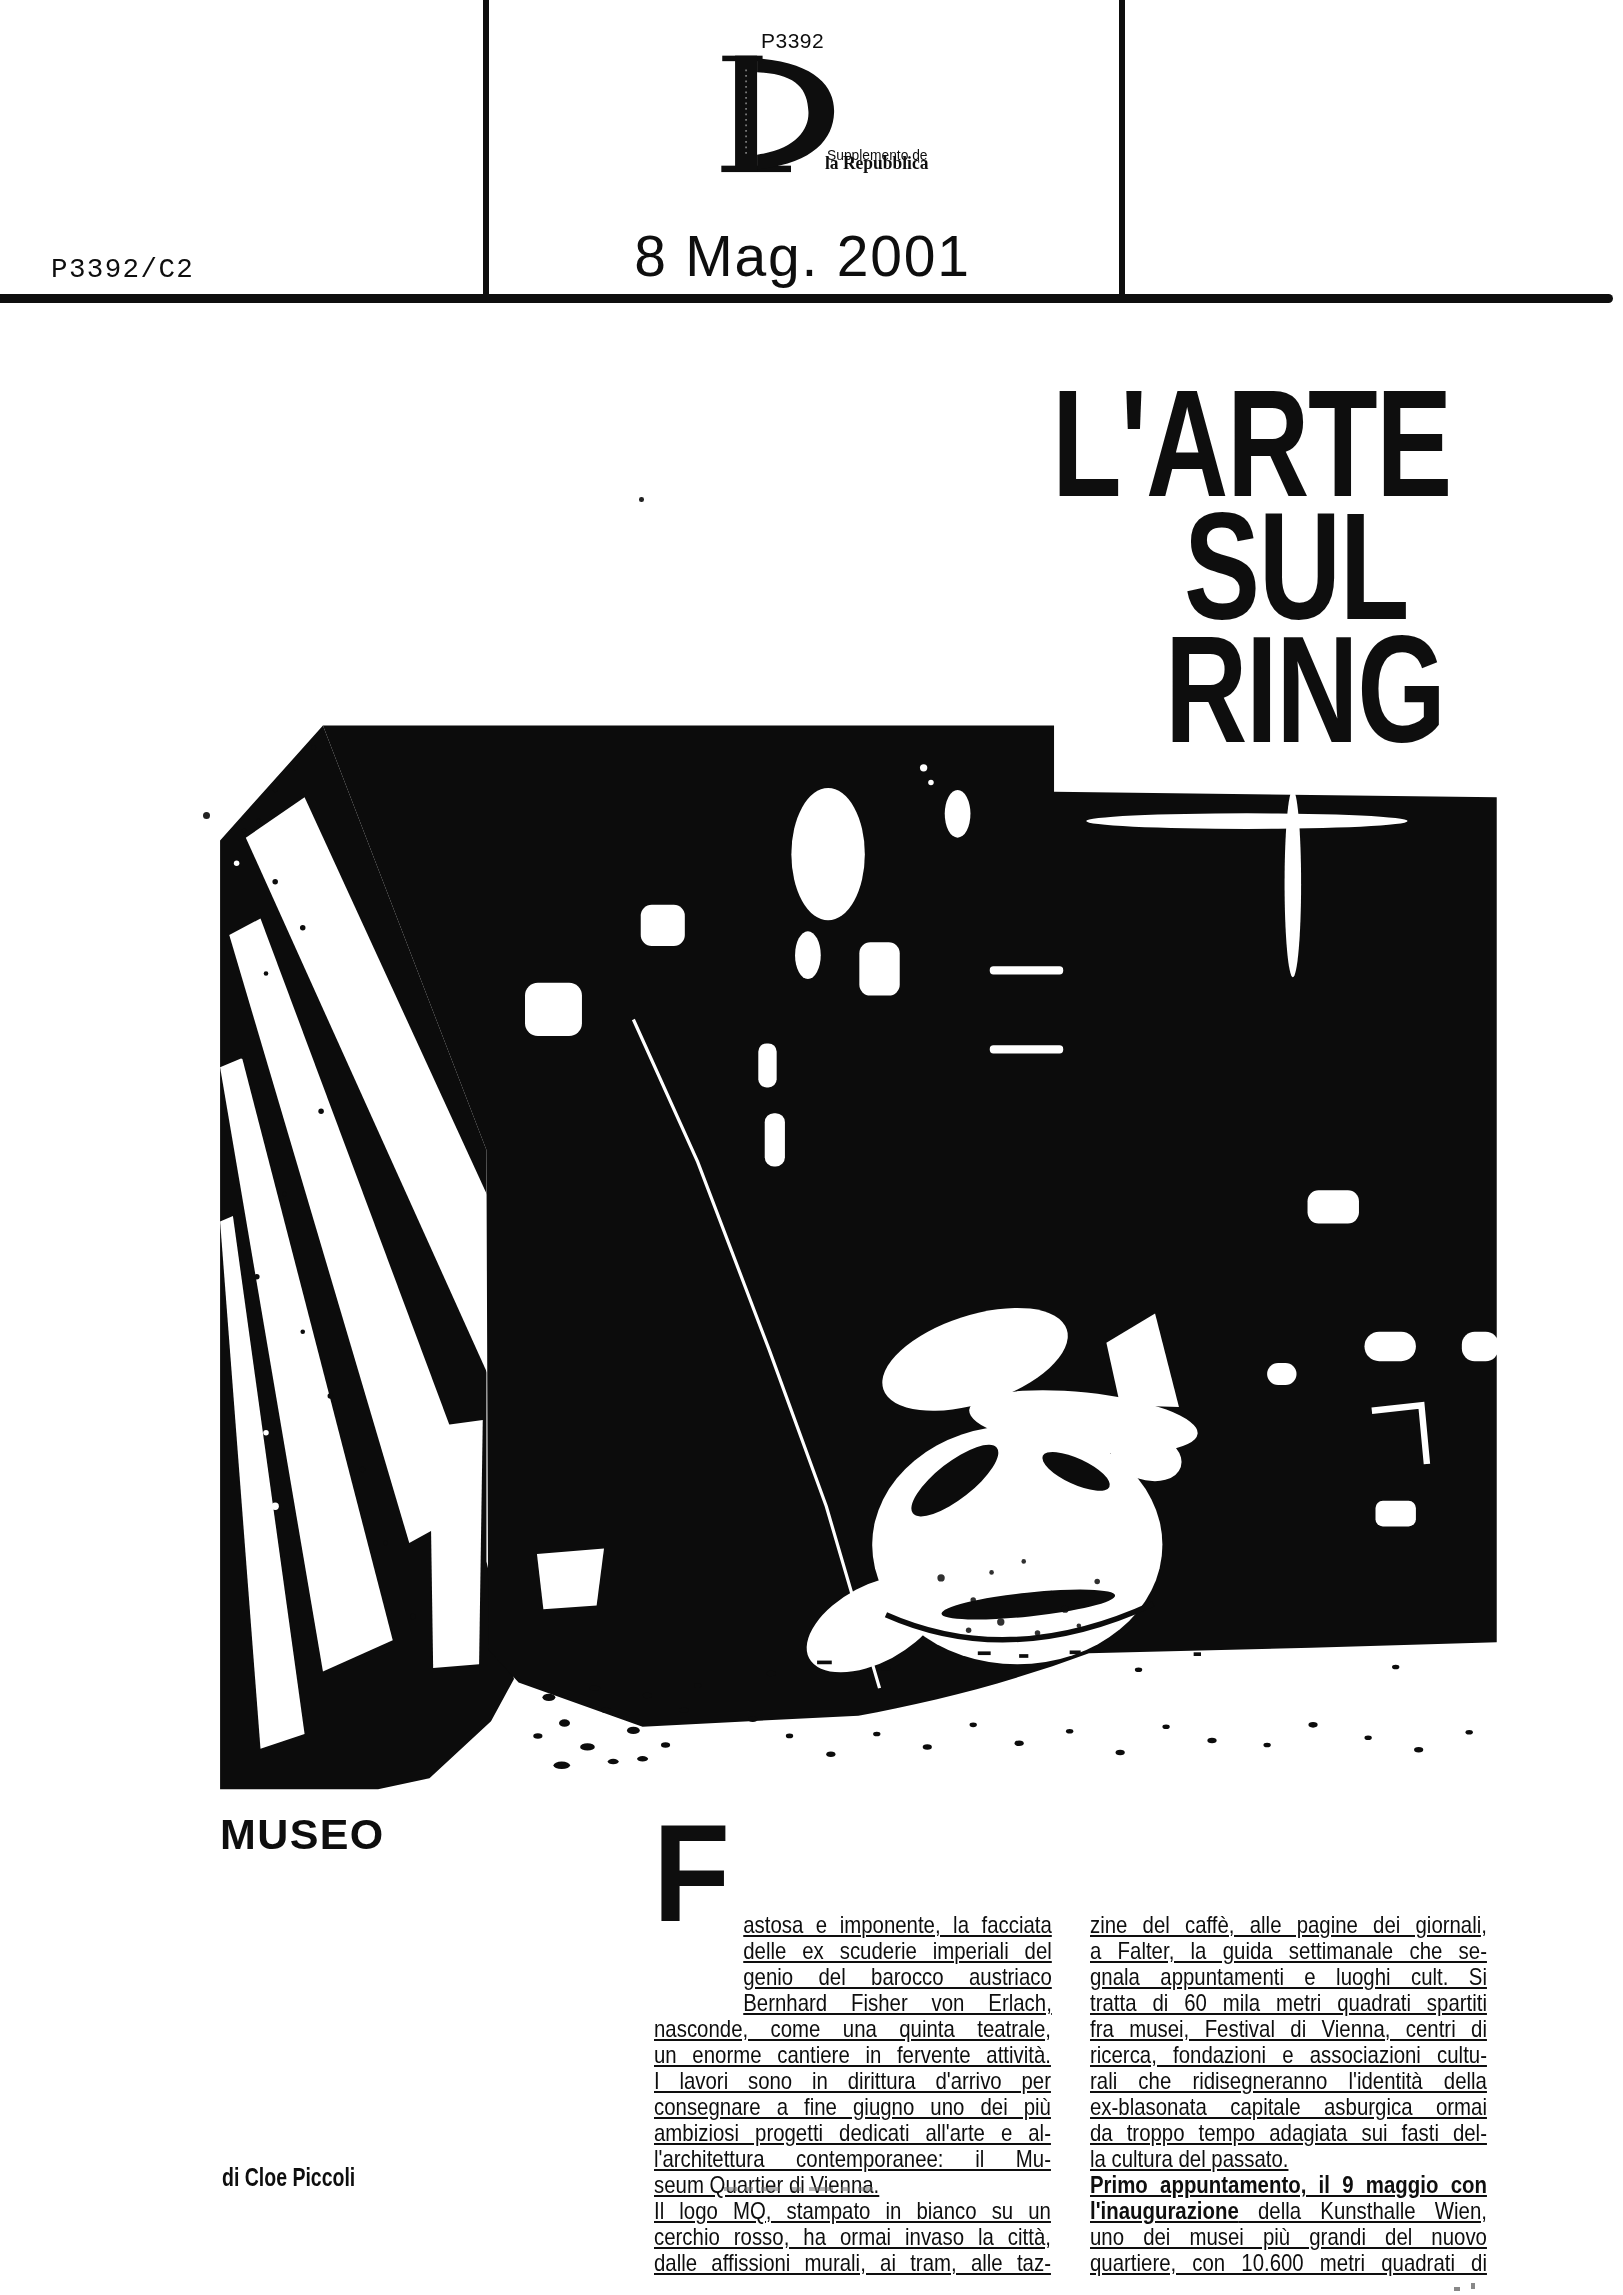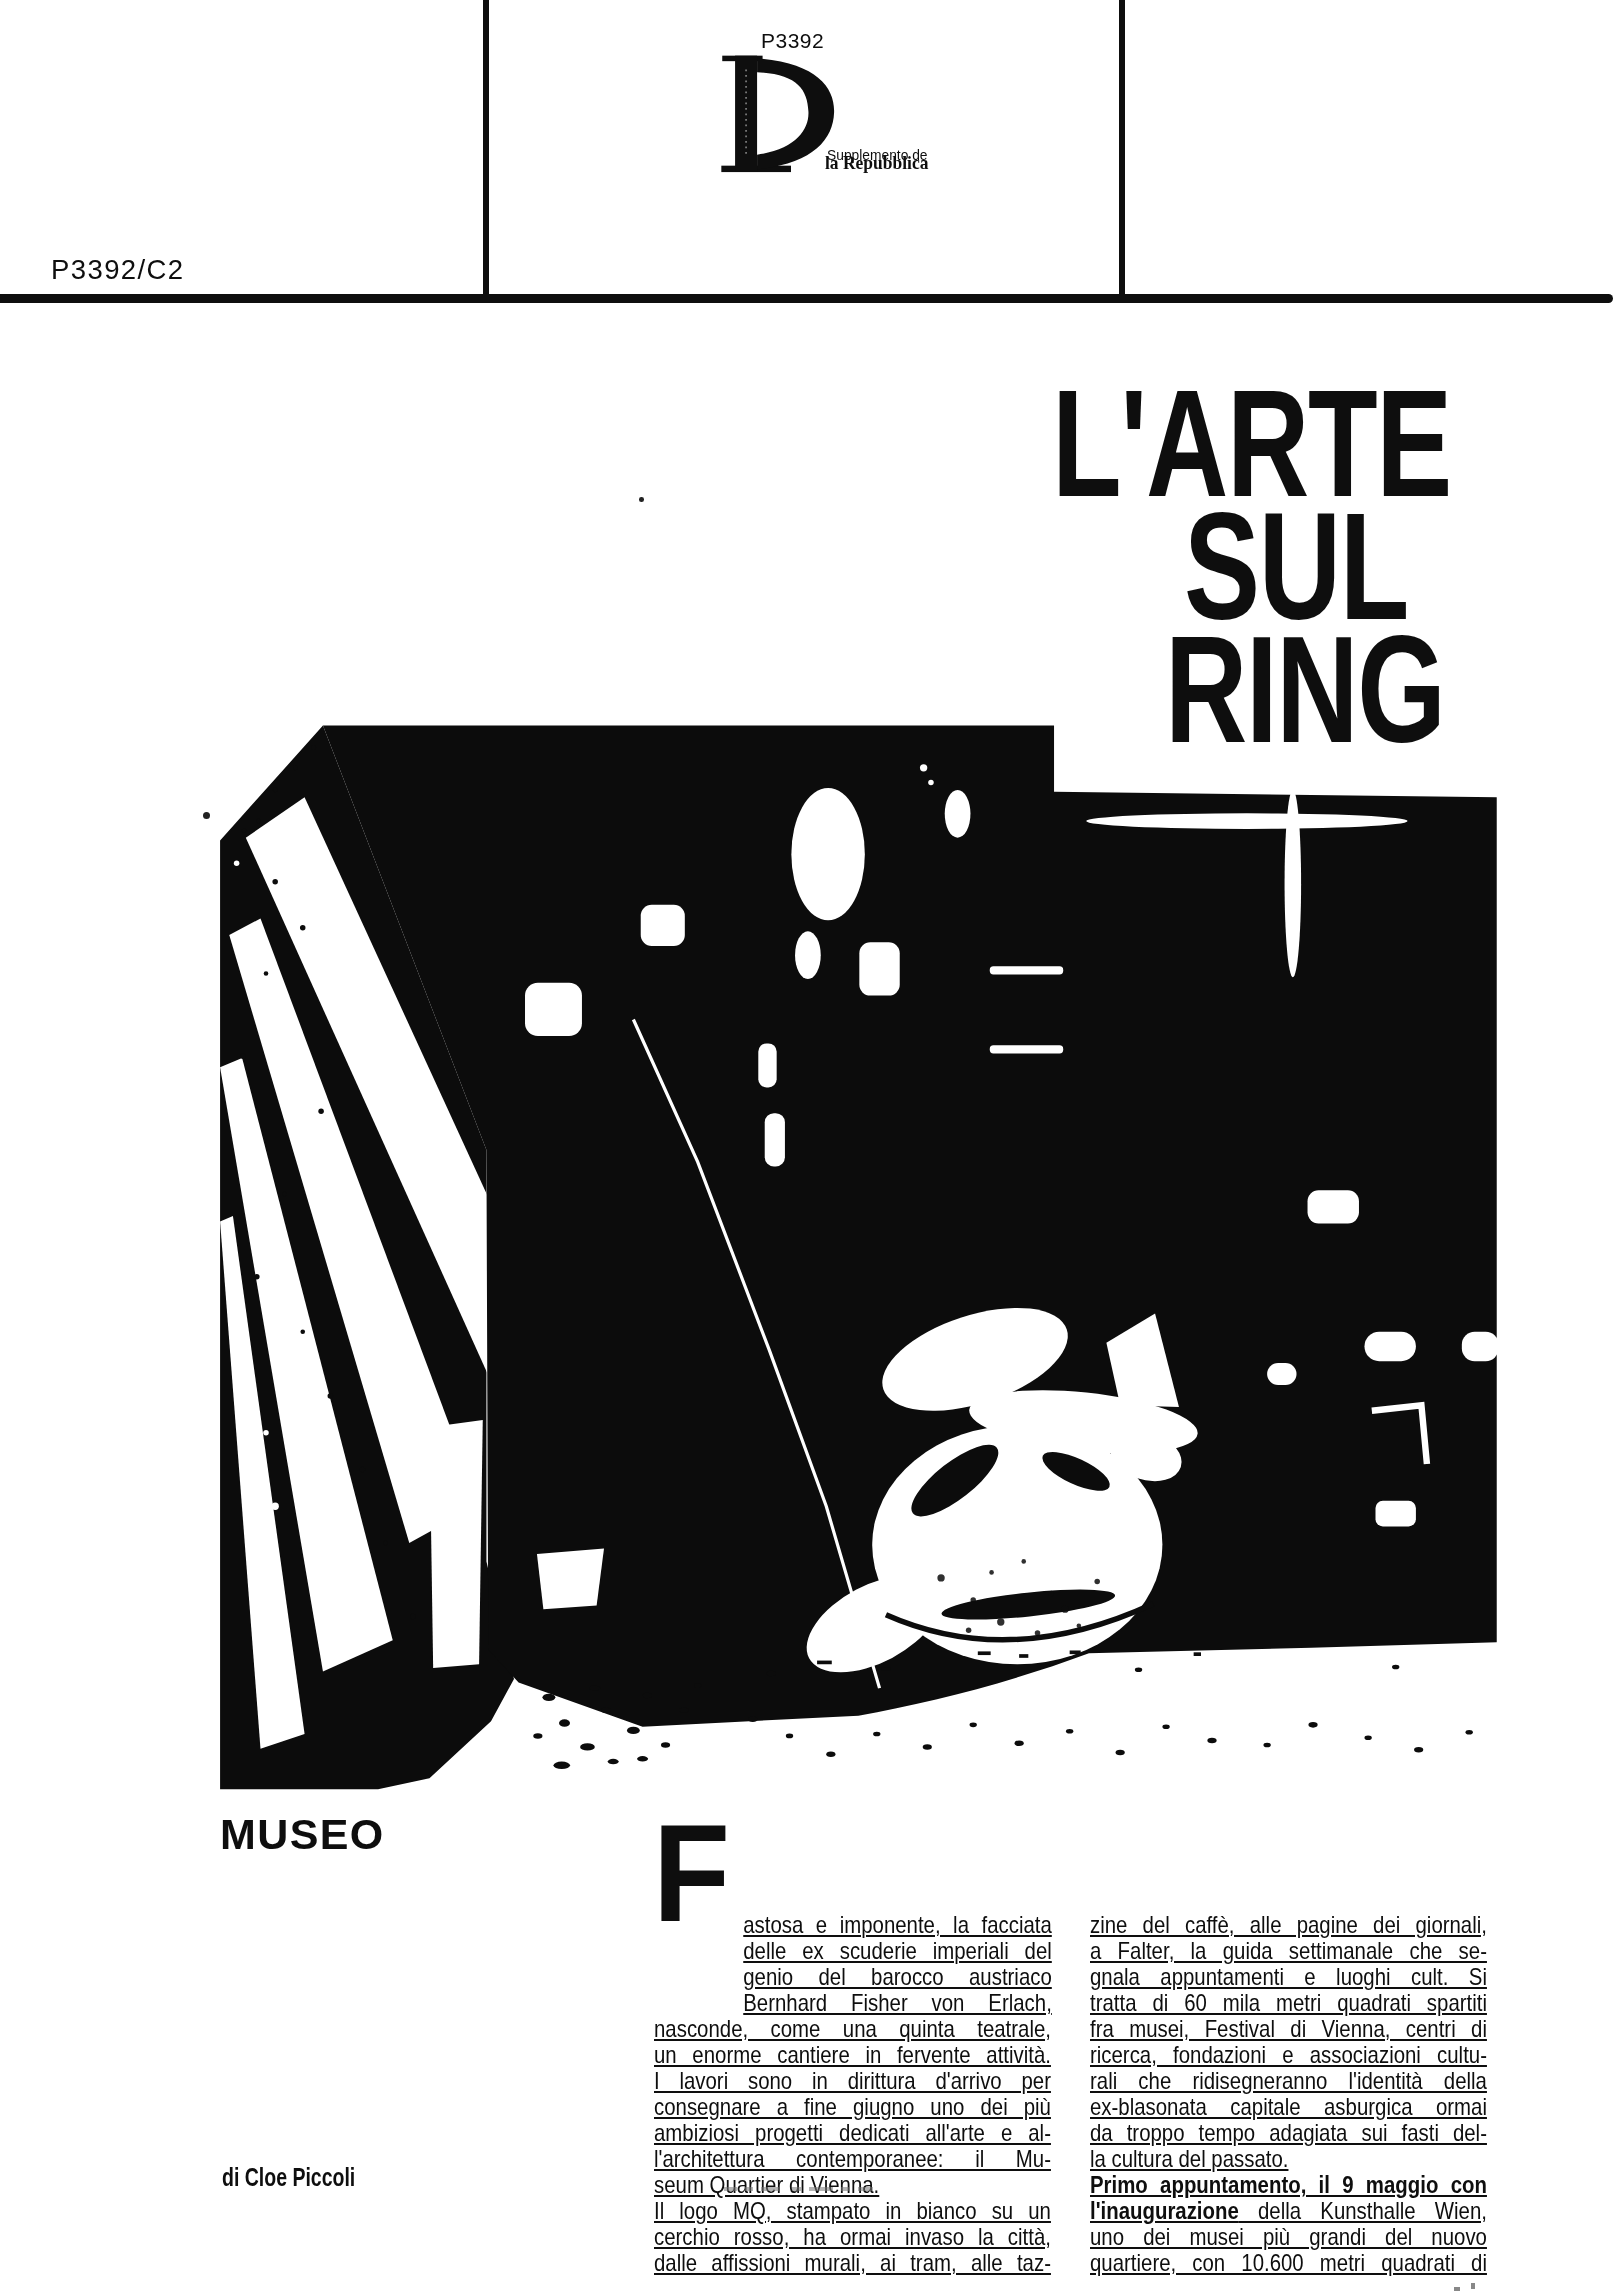--- a/index.html
+++ b/index.html
@@ -3,21 +3,21 @@
 <meta charset="utf-8">
 <style>
   html,body{margin:0;padding:0;background:#e8e8e8;}
   #page{position:relative;width:1624px;height:2296px;background:#ffffff;overflow:hidden;
         font-family:"Liberation Sans", sans-serif;color:#0e0e0e;}
   .abs{position:absolute;}
   
   #rule-h{left:0;top:294px;width:1613px;height:9.2px;background:#0e0e0e;border-radius:0 4.6px 4.6px 0;}
   #vline-left{left:483px;top:0;width:6.4px;height:300px;background:#0e0e0e;}
   #vline-right{left:1119px;top:0;width:6.4px;height:297px;background:#0e0e0e;}
-  #clip-code{left:51px;top:254px;font-size:27.5px;letter-spacing:1.4px;}
+  #clip-code{left:51px;top:254px;font-size:27.5px;letter-spacing:1.4px;font-family:Liberation Mono, monospace;}
   #top-code{left:761px;top:28.5px;font-size:21px;letter-spacing:0.5px;}
   #issue-date{left:485px;top:223px;width:635px;text-align:center;font-size:57px;letter-spacing:1.8px;}
   #logo-sub-small{left:827px;top:148px;font-size:13.8px;}
   #logo-sub-big{left:825px;top:152px;font-size:19px;font-weight:bold;
      font-family:"Liberation Serif", serif;transform:scaleX(.92);transform-origin:0 0;white-space:nowrap;}
   
   #headline-block{left:900px;top:382px;width:551px;}
   .hl-line{height:123px;line-height:123px;font-size:152px;font-weight:bold;letter-spacing:-1.8px;
      text-align:right;white-space:nowrap;transform:scaleX(.75);transform-origin:100% 50%;}
   #headline-block .hl-line:nth-child(2){margin-right:43px;}
@@ -49,20 +49,21 @@
 <body>
 
 <div id="page">
 
   <div class="abs" id="vline-left"></div>
   <div class="abs" id="vline-right"></div>
   <div class="abs" id="rule-h"></div>
 
   <div class="abs" id="clip-code">P3392/C2</div>
   <div class="abs" id="top-code">P3392</div>
+  <div class="abs" id="issue-date">8 Mag. 2001</div>
 
   <svg class="abs" style="left:714px;top:48px" width="220" height="129" viewBox="778 52 240 140">
     <rect x="787" y="60" width="44" height="6" fill="#0e0e0e"></rect>
     <rect x="786" y="180" width="76" height="7" fill="#0e0e0e"></rect>
     <rect x="801" y="60" width="24" height="126" fill="#0e0e0e"></rect>
     <line x1="813" y1="75" x2="813" y2="170" stroke="#bbbbbb" stroke-width="2" stroke-dasharray="2 4" opacity=".6"></line>
     <path d="M825,63 C890,68 910,95 909,122 C908,152 885,178 825,184 L825,168 C868,162 882,140 881,121 C880,96 868,80 825,78 Z" fill="#0e0e0e"></path>
   </svg>
   <div class="abs" id="logo-sub-small">Supplemento de</div>
   <div class="abs" id="logo-sub-big">la Repubblica</div>

